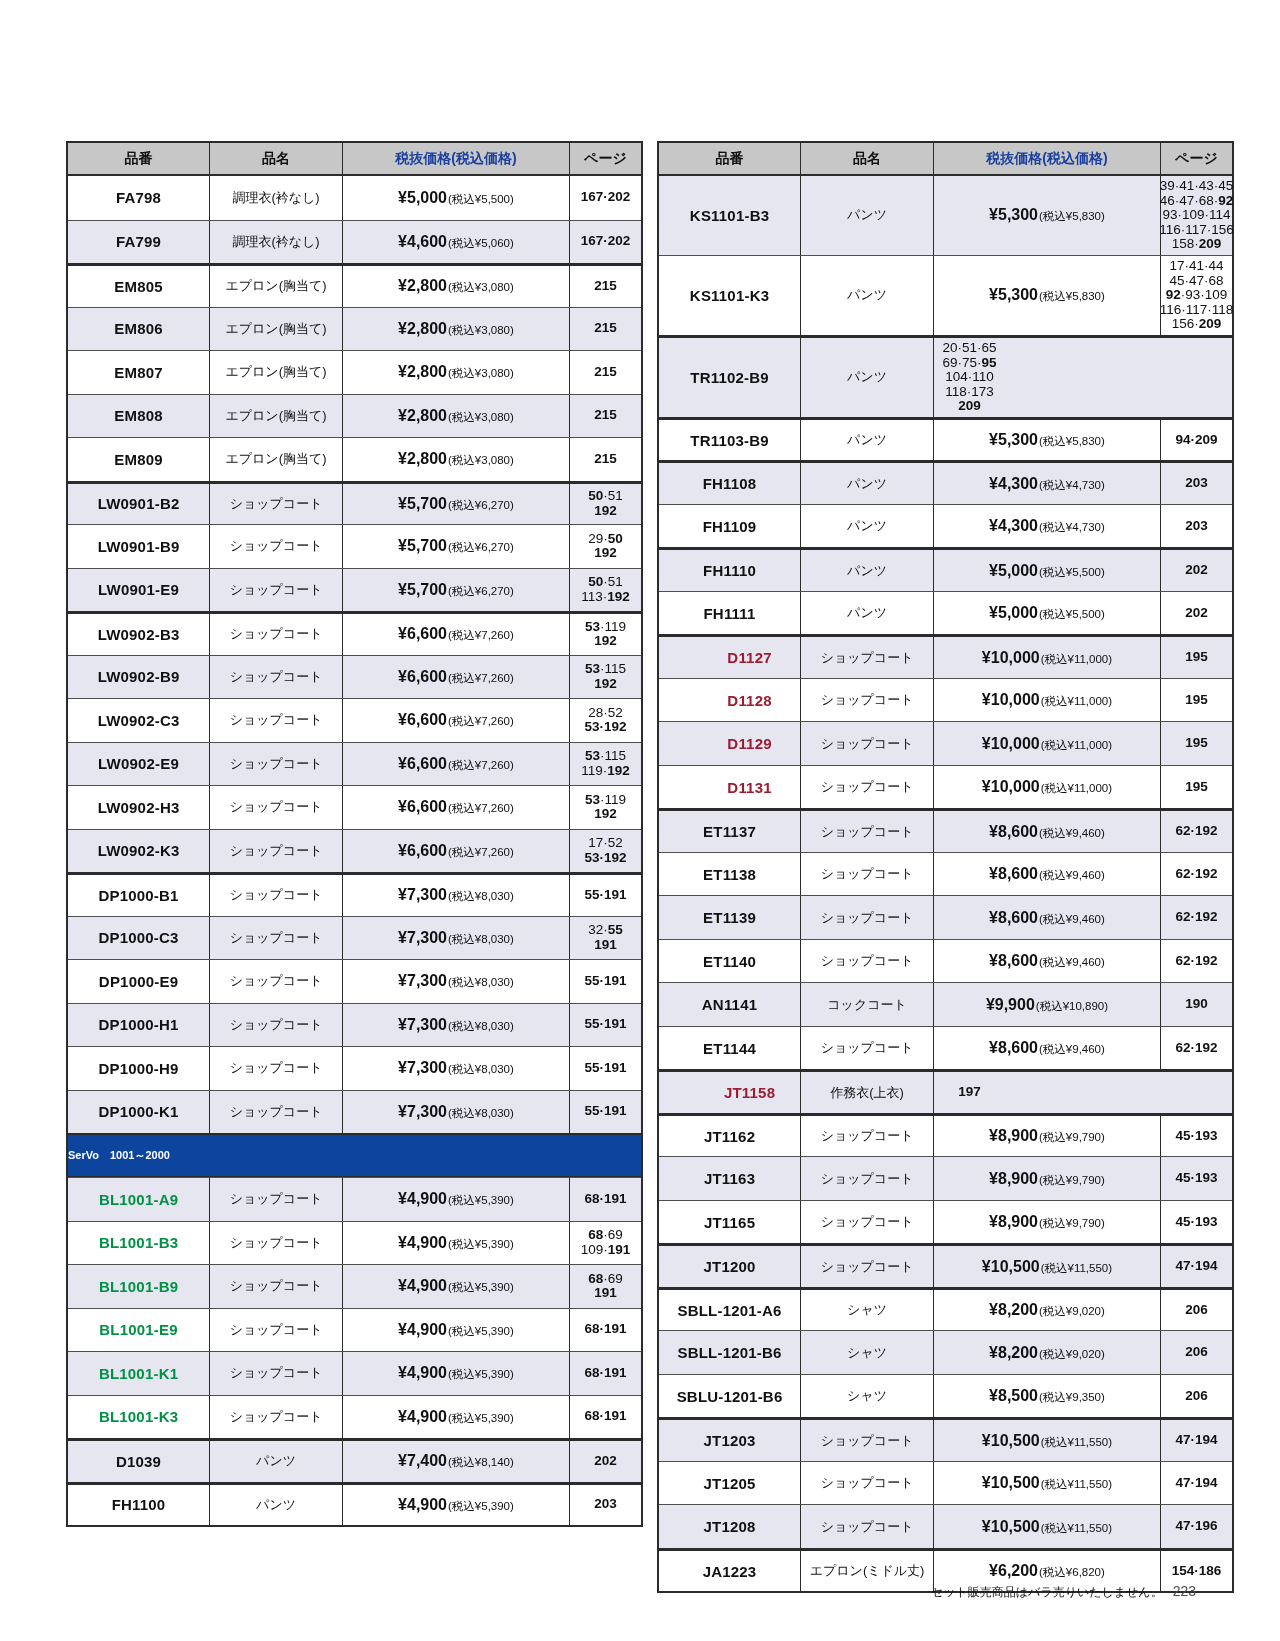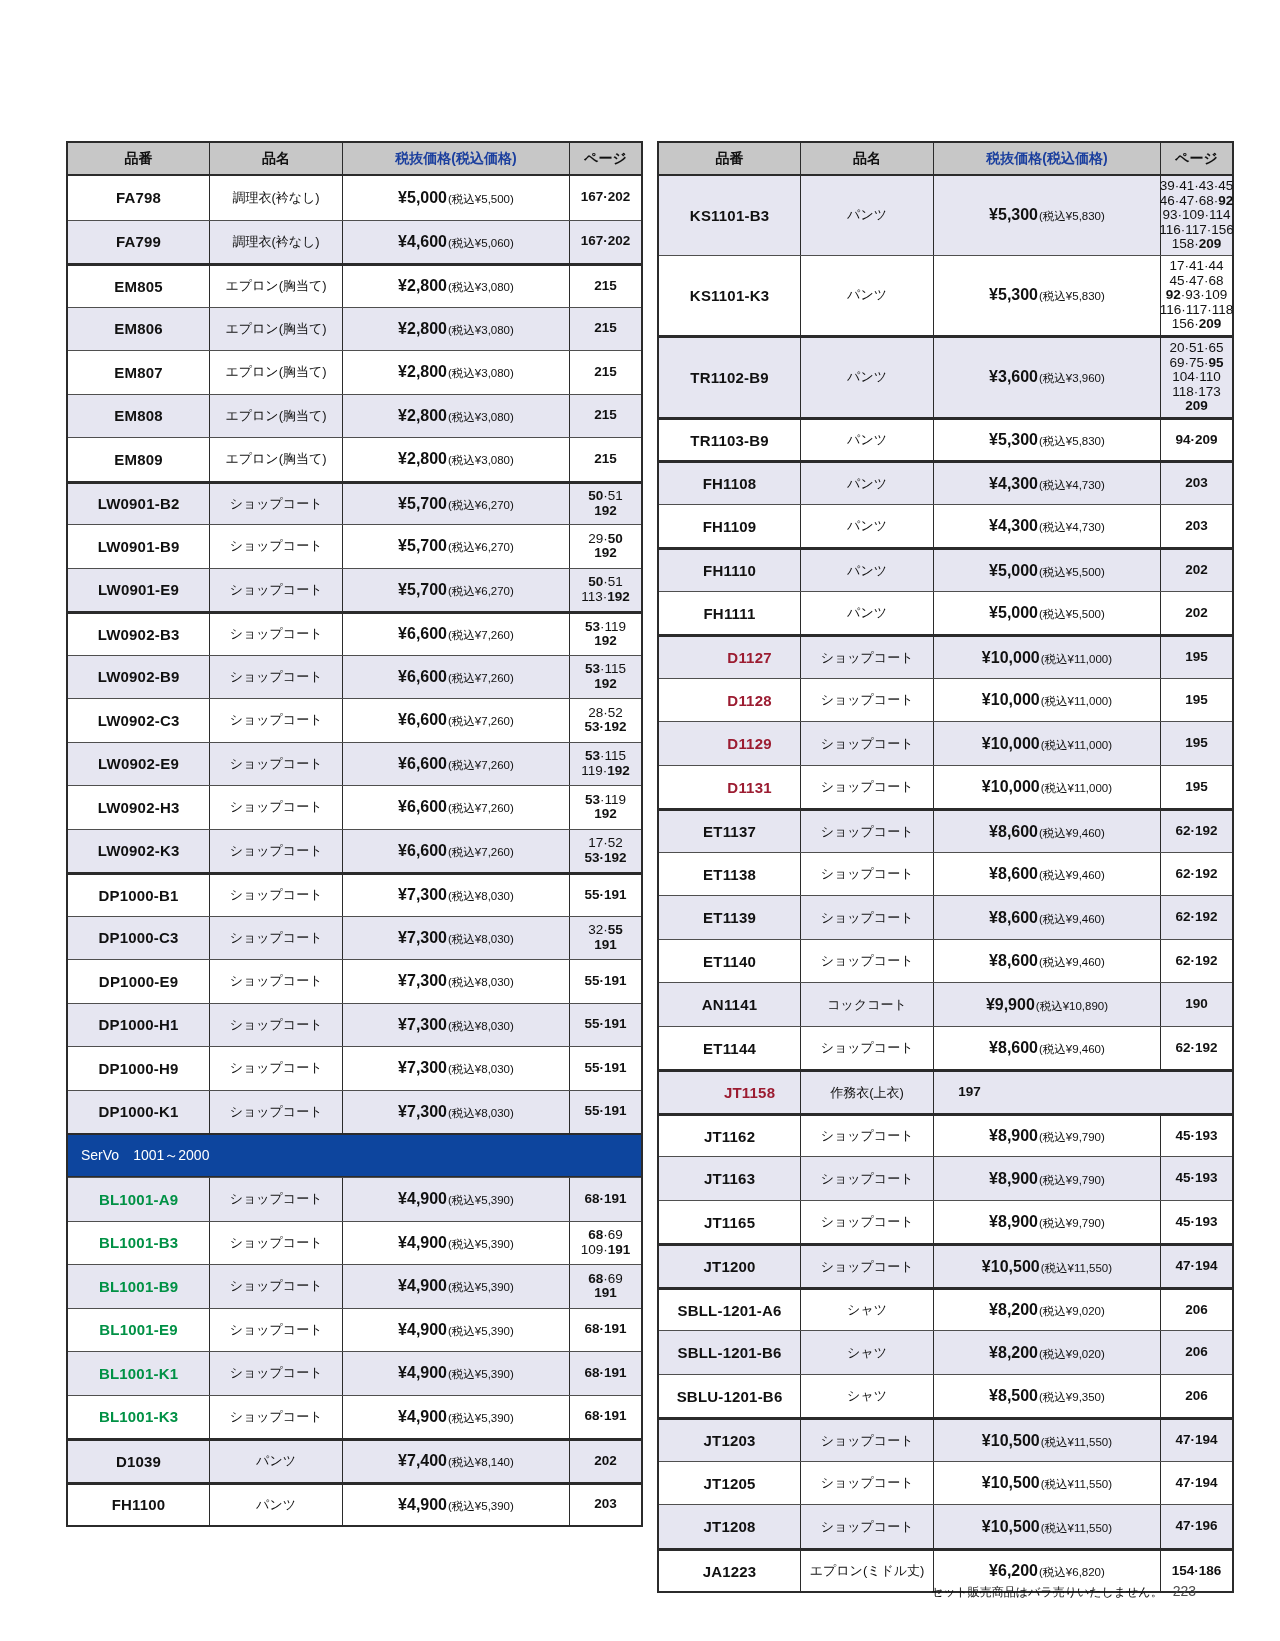--- a/index.html
+++ b/index.html
@@ -39,21 +39,21 @@
   .c-code.green{color:var(--code-green);}
   .c-code.red{color:var(--code-red);padding-left:40px;}
   .c-name{font-size:13px;}
   .price-wrap{display:inline-flex;align-items:baseline;}
   .price-main{font-weight:bold;font-size:16px;}
   .price-tax{font-size:11.5px;margin-left:1px;}
   .c-page{flex-direction:column;justify-content:center;font-size:13.5px;line-height:14.6px;padding:3px 1px;}
   .page-line{white-space:nowrap;}
   .page-line b{font-weight:bold;}
   .row.band{background:var(--band-bg);color:var(--band-text);min-height:44px;border-top:2px solid var(--border-dark);border-bottom:1px solid var(--border-dark);align-items:center;}
-  .band-label{font-weight:normal;font-size:14px;padding-left:13px;white-space:pre;}
+  .band-label{font-weight:bold;font-size:11px;white-space:pre;}
   .footer{position:absolute;top:1583px;right:84px;display:flex;align-items:baseline;gap:10px;justify-content:flex-end;}
   .footer-note{font-size:12px;color:#111;}
   .footer-pagenum{font-size:14px;color:var(--page-num-gray);}
 </style>
 </head>
 <body>
 
 <div class="page">
   <div class="tables">
 
@@ -511,26 +511,20 @@
               <div class="page-line">17·41·44</div>
               <div class="page-line">45·47·68</div>
               <div class="page-line"><b>92</b>·93·109</div>
               <div class="page-line">116·117·118</div>
               <div class="page-line">156·<b>209</b></div>
             </div>
           </div>
           <div class="row alt thick tall">
             <div class="cell c1 c-code">TR1102-B9</div>
             <div class="cell c2 c-name">パンツ</div>
-            <div class="cell c3 c-price">
-              <span class="price-wrap">
-                <span class="price-main">¥3,600</span>
-                <span class="price-tax">(税込¥3,960)</span>
-              </span>
-            </div>
             <div class="cell c4 c-page">
               <div class="page-line">20·51·65</div>
               <div class="page-line">69·75·<b>95</b></div>
               <div class="page-line">104·110</div>
               <div class="page-line">118·173</div>
               <div class="page-line"><b>209</b></div>
             </div>
           </div>
           <div class="row thick">
             <div class="cell c1 c-code">TR1103-B9</div>

